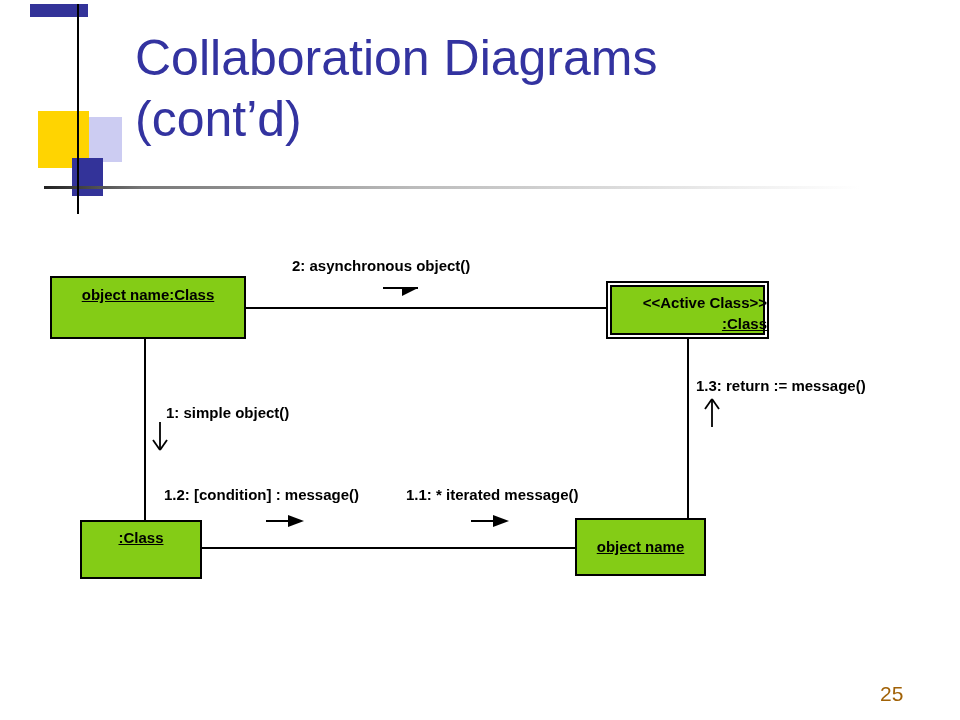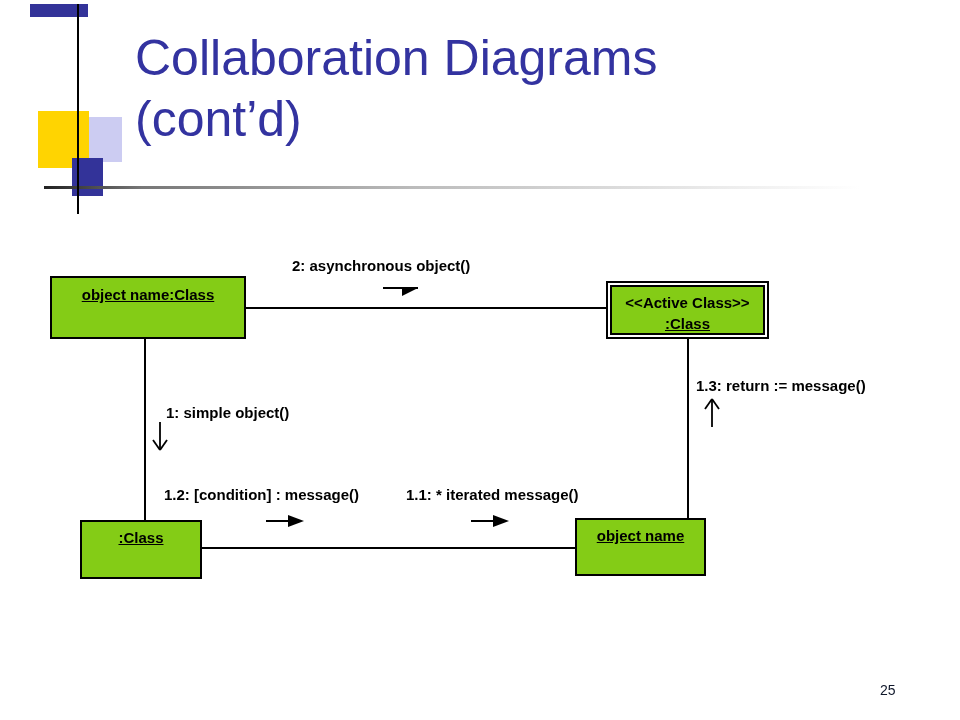--- a/index.html
+++ b/index.html
@@ -23,23 +23,23 @@
   .sq-navy     { left:72px;  top:158px; width:31px; height:38px; background:#333399; z-index:4; }
 
   
   .diagram { position:absolute; inset:0; font-weight:bold; font-size:15px; color:#000; }
   .box { position:absolute; border:2px solid #000; background:#84cc16;
          display:flex; justify-content:center; align-items:flex-start; text-align:center; }
   .box .nm { text-decoration:underline; }
   .box-tl { left:50px;  top:276px; width:196px; height:63px; padding-top:8px; }
   .box-tr { left:606px; top:281px; width:163px; height:58px;
             box-shadow: inset 0 0 0 2px #fff, inset 0 0 0 4px #000;
-            flex-direction:column; align-items:center; padding-top:6px; line-height:21px; }
+            flex-direction:column; align-items:flex-end; padding-top:6px; line-height:21px; }
   .box-bl { left:80px;  top:520px; width:122px; height:59px; padding-top:7px; }
-  .box-br { left:575px; top:518px; width:131px; height:58px; padding-top:7px; }
+  .box-br { left:575px; top:518px; width:131px; height:58px; padding-top:18px; }
 
   .link { position:absolute; background:#000; }
   .link-top    { left:246px; top:307px; width:360px; height:2px; }
   .link-left   { left:144px; top:339px; width:2px;   height:181px; }
   .link-bottom { left:202px; top:547px; width:373px; height:2px; }
   .link-right  { left:687px; top:337px; width:2px;   height:181px; }
 
   .lbl { position:absolute; white-space:nowrap; }
   .lbl-async  { left:292px; top:257px; }
   .lbl-simple { left:166px; top:404px; }
@@ -47,21 +47,21 @@
   .lbl-iter   { left:406px; top:486px; }
   .lbl-return { left:696px; top:377px; }
 
   .arr { position:absolute; }
   .arr-async { left:381px; top:283px; }
   .arr-down  { left:149px; top:421px; }
   .arr-cond  { left:266px; top:513px; }
   .arr-iter  { left:471px; top:513px; }
   .arr-up    { left:701px; top:396px; }
 
-  .page-num { position:absolute; left:880px; top:682px; font-size:14px; color:#0f172a; }
+  .page-num { position:absolute; left:880px; top:682px; font-size:21px; color:#a16207; }
 </style>
 </head>
 <body>
 
 <div class="slide">
 
   <div class="sq sq-top"></div>
   <div class="sq sq-lavender"></div>
   <div class="sq sq-yellow"></div>
   <div class="sq sq-navy"></div>

